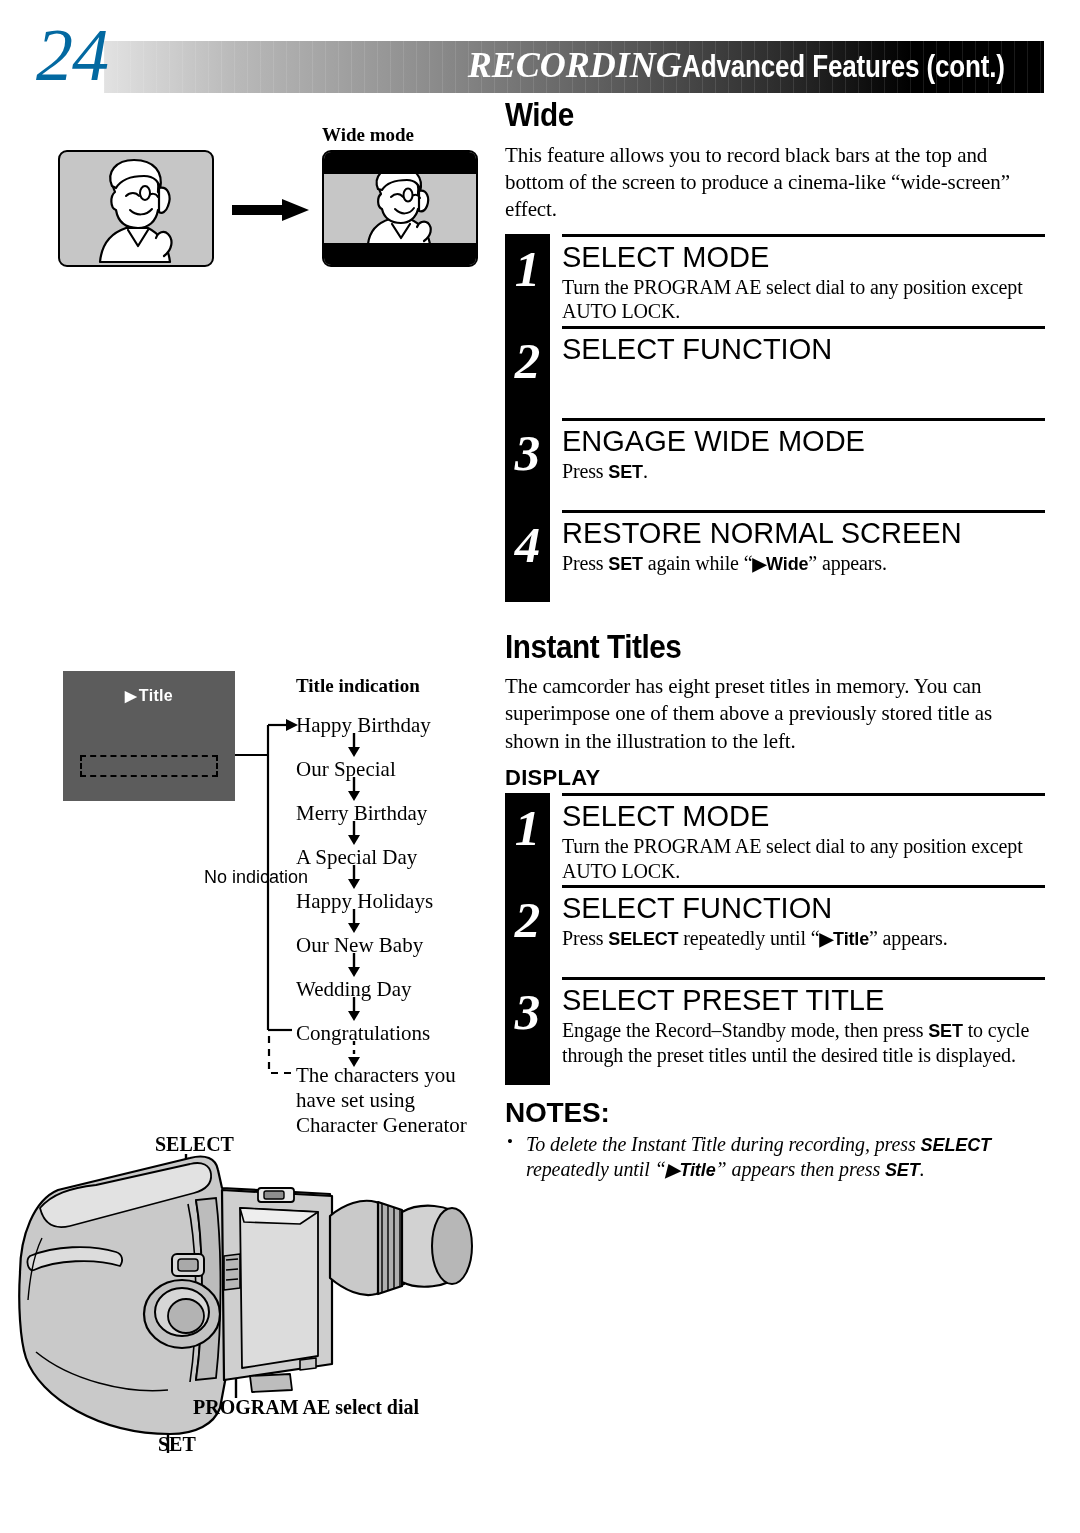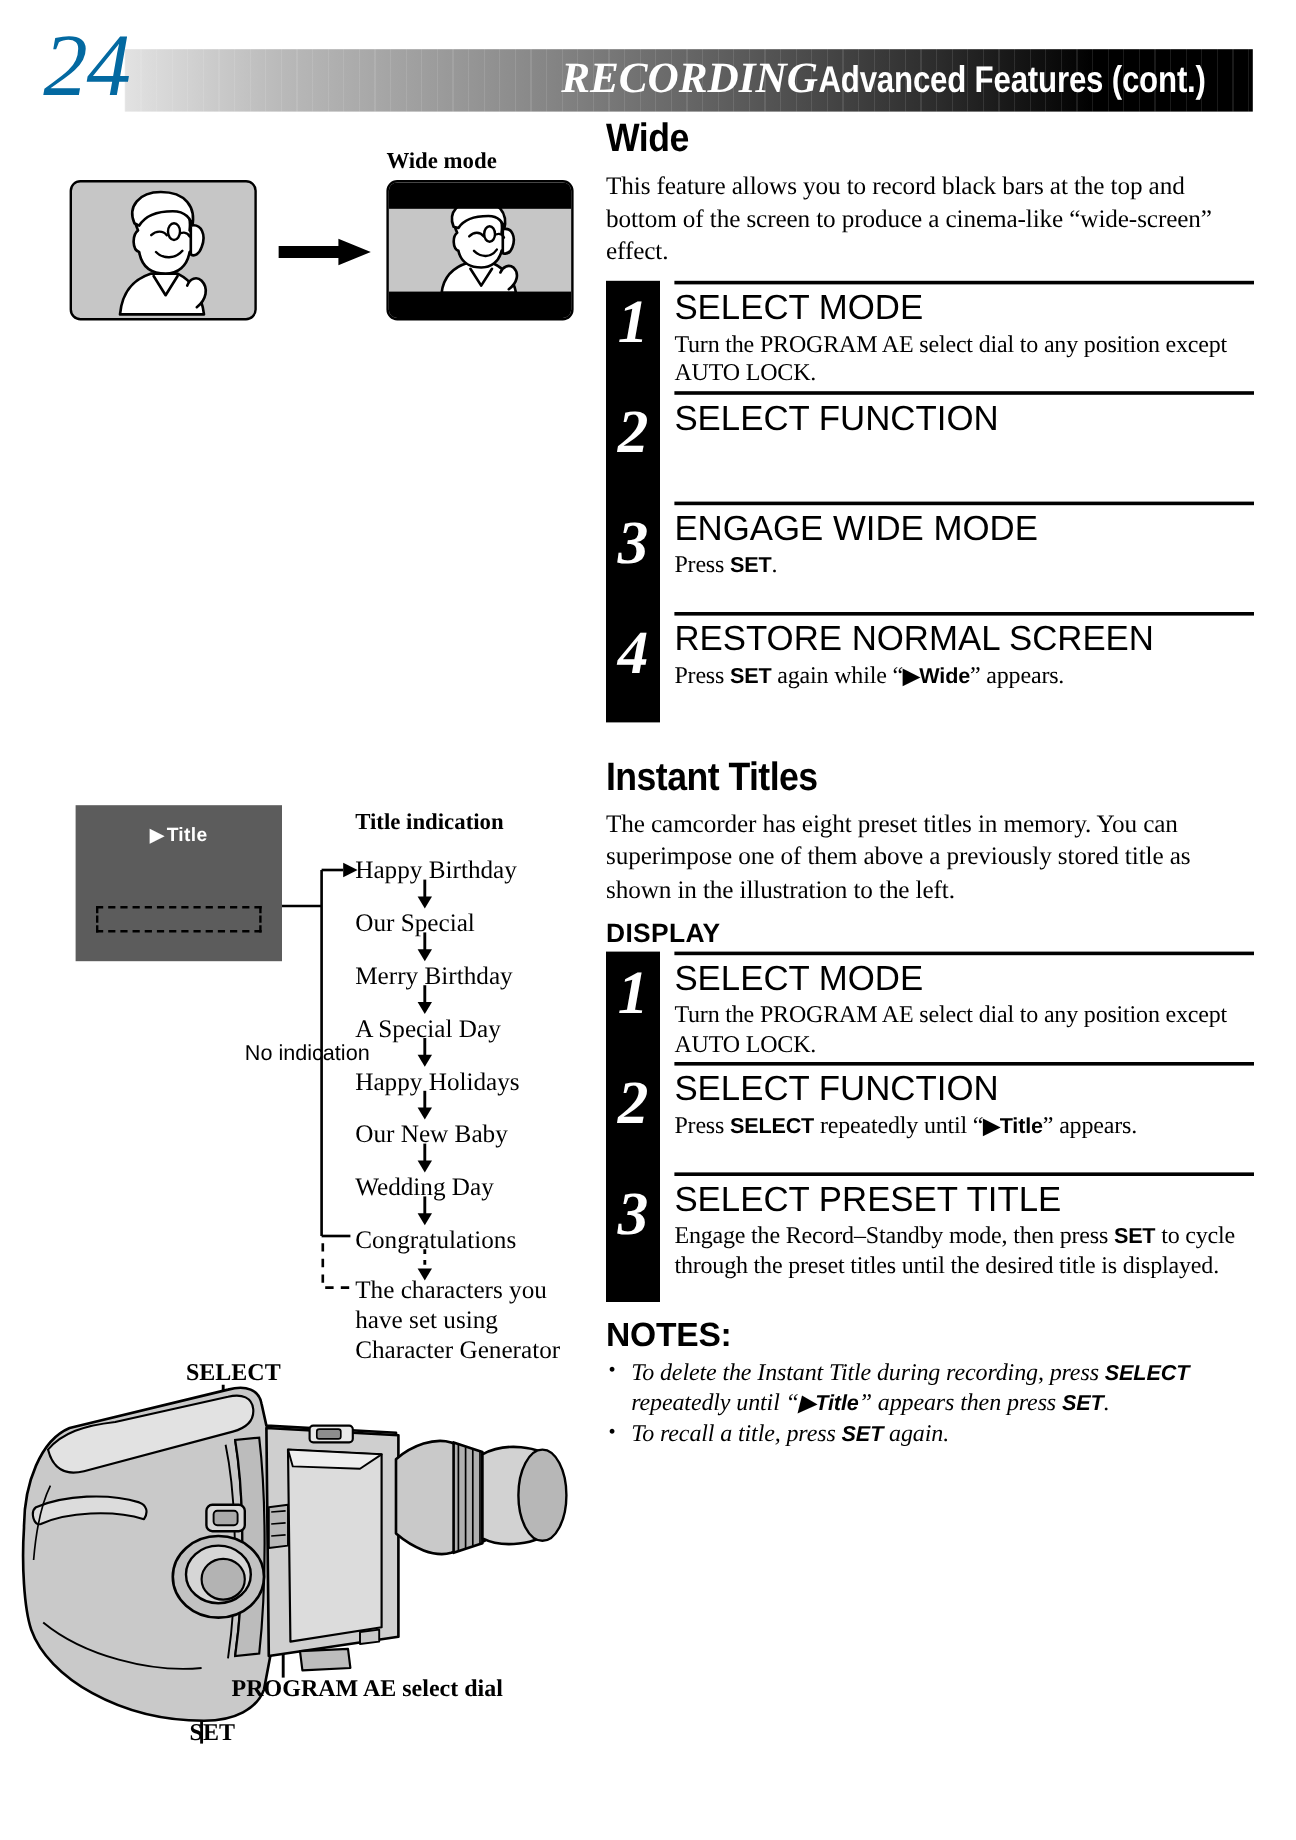--- a/index.html
+++ b/index.html
@@ -414,21 +414,20 @@
       <div class="num">3</div>
       <div class="title">SELECT PRESET TITLE</div>
       <div class="body"><span>Engage the Record–Standby mode, then press </span><span class="bold">SET</span><span> to cycle through the preset titles until the desired title is displayed.</span></div>
     </div>
   </div>
 
   <div id="notes">
     <div class="notes-head">NOTES:</div>
     <ul>
       <li><span>To delete the Instant Title during recording, press </span><span class="bold">SELECT</span><span> repeatedly until “</span><span class="bold">▶Title</span><span>” appears then press </span><span class="bold">SET</span><span>.</span></li>
-      <li><span>To recall a title, press </span><span class="bold">SET</span><span> again.</span></li>
     </ul>
   </div>
 </div>
 
 <div id="title-flow">
 
   <svg id="flow-svg" viewBox="0 0 500 480">
     <g stroke="#000" stroke-width="2.2" fill="none">
 
       <path d="M234 100 L268 100"></path>

